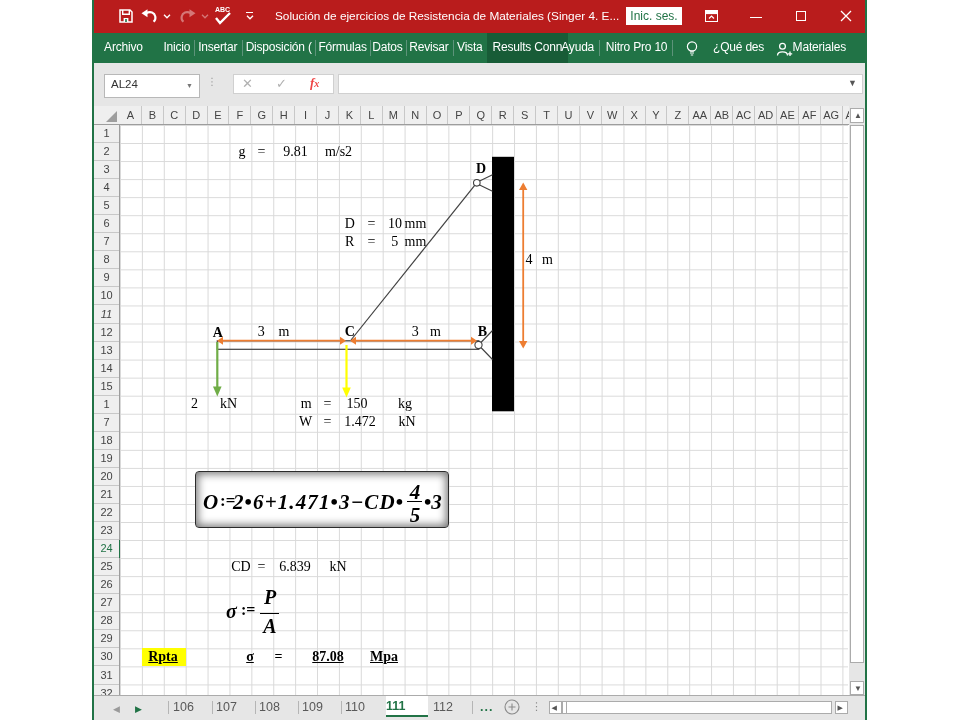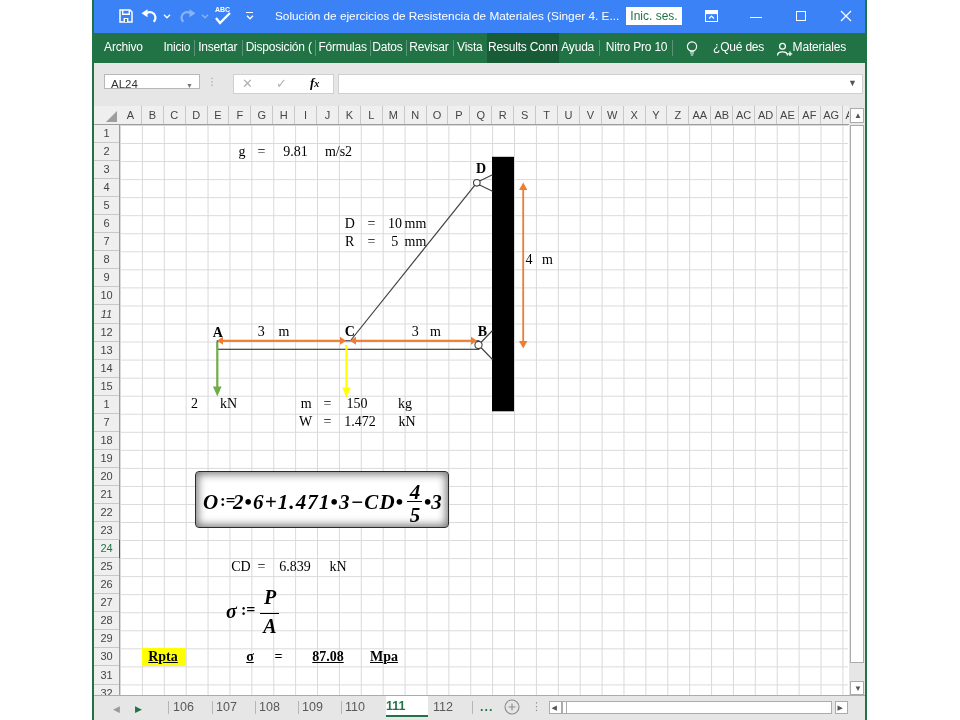--- a/index.html
+++ b/index.html
@@ -3,30 +3,30 @@
 <meta charset="utf-8">
 <style>
 * { margin:0; padding:0; box-sizing:border-box; }
 html,body { width:960px; height:720px; background:#fff; overflow:hidden;
   font-family:"Liberation Sans", sans-serif; }
 #stage { position:absolute; left:0; top:0; width:960px; height:720px; }
 .abs { position:absolute; }
 
 #win { position:absolute; left:92px; top:0; width:775px; height:720px;
   border-left:2px solid #217346; border-right:2px solid #217346; background:#e6e6e6; }
-#titlebar { position:absolute; left:0; top:0; width:100%; height:33px; background:#3b82f6; }
+#titlebar { position:absolute; left:0; top:0; width:100%; height:33px; background:#b91c1c; }
 #menubar { position:absolute; left:0; top:33px; width:100%; height:30px; background:#217346; }
 .qat { position:absolute; color:#fff; }
 .ttl { position:absolute; left:181px; top:9px; color:#fff; font-size:11.8px; white-space:nowrap; width:346px; overflow:hidden; }
 .mtab { position:absolute; top:0; height:30px; line-height:29px; color:#fff; font-size:12px; letter-spacing:-0.2px;
   text-align:center; white-space:nowrap; }
 .msep { position:absolute; top:7px; height:16px; width:1px; background:#5d937a; }
 
 #fbar { position:absolute; left:0; top:63px; width:100%; height:43px; background:#e6e6e6; }
-#namebox { position:absolute; left:10px; top:11px; width:96px; height:15px; background:#fff;
+#namebox { position:absolute; left:10px; top:11px; width:96px; height:24px; background:#fff;
   border:1px solid #b8b8b8; font-size:11.5px; color:#333; line-height:18px; padding-left:6px; }
 #fxbox { position:absolute; left:139px; top:11px; width:101px; height:20px; background:#fff;
   border:1px solid #d0d0d0; }
 #ffield { position:absolute; left:244px; top:11px; width:525px; height:20px; background:#fff;
   border:1px solid #d0d0d0; }
 
 #sheet { position:absolute; left:0; top:106px; width:771px; height:589px; background:#fff; overflow:hidden; }
 #colhead { position:absolute; left:0; top:0; width:771px; height:19px; background:#efefef;
   border-bottom:1px solid #9d9d9d; }
 .ch { position:absolute; top:0; height:18px; line-height:19px; text-align:center;
@@ -102,21 +102,21 @@
 </div>
   <div id="menubar">
 <div class="mtab" style="left:5.4px;width:48.0px;">Archivo</div>
 <div class="mtab" style="left:63.3px;width:39.0px;">Inicio</div>
 <div class="mtab" style="left:97.4px;width:52.6px;">Insertar</div>
 <div class="mtab" style="left:145.6px;width:78.2px;">Disposición (</div>
 <div class="mtab" style="left:218.3px;width:60.6px;">Fórmulas</div>
 <div class="mtab" style="left:273.4px;width:40.1px;">Datos</div>
 <div class="mtab" style="left:309.7px;width:50.4px;">Revisar</div>
 <div class="mtab" style="left:356.3px;width:39.0px;">Vista</div>
-<div class="mtab" style="left:392.8px;width:72px;background:#185c37;">Results Conn</div>
+<div class="mtab" style="left:392.8px;width:81px;background:#185c37;">Results Conn</div>
 <div class="mtab" style="left:460.8px;width:45.8px;">Ayuda</div>
 <div class="mtab" style="left:505.5px;width:74.1px;">Nitro Pro 10</div>
 <div class="msep" style="left:100.4px;"></div>
 <div class="msep" style="left:147.5px;"></div>
 <div class="msep" style="left:221.3px;"></div>
 <div class="msep" style="left:276.4px;"></div>
 <div class="msep" style="left:312.2px;"></div>
 <div class="msep" style="left:358.8px;"></div>
 <div class="msep" style="left:505.2px;"></div>
 <div class="msep" style="left:578.4px;"></div>
@@ -135,21 +135,21 @@
 </g>
         </svg>
 <div class="mtab" style="left:692.3px;width:66px;">Materiales</div>
 </div>
   <div id="fbar">
     <div id="namebox">AL24 <span style="position:absolute;right:6px;top:2px;color:#777;font-size:7px;">▼</span></div>
     <div style="position:absolute;left:113px;top:13px;color:#9a9a9a;font-size:10px;letter-spacing:0;">⋮</div>
     <div id="fxbox">
       <span style="position:absolute;left:8px;top:1px;color:#b0b0b0;font-size:13px;">✕</span>
       <span style="position:absolute;left:42px;top:1px;color:#b0b0b0;font-size:13px;">✓</span>
-      <span style="position:absolute;left:76px;top:0px;color:#000000;font-size:13px;font-family:'Liberation Serif',serif;font-style:italic;font-weight:bold;">f<span style="font-size:10px;">x</span></span>
+      <span style="position:absolute;left:76px;top:0px;color:#ef4444;font-size:13px;font-family:'Liberation Serif',serif;font-style:italic;font-weight:bold;">f<span style="font-size:10px;">x</span></span>
     </div>
     <div id="ffield">
           <span style="position:absolute;right:5px;top:3px;color:#555;font-size:9px;">▼</span>
         </div>
   </div>
   <div id="sheet">
     <div class="abs" style="left:12px;top:4.5px;width:0;height:0;z-index:3;border-left:11px solid transparent;border-bottom:11px solid #9e9e9e;"></div>
 <div id="colhead">
 <div class="ch" style="left:26.0px;width:21.9px;">A</div>
 <div class="ch" style="left:47.9px;width:21.9px;">B</div>

